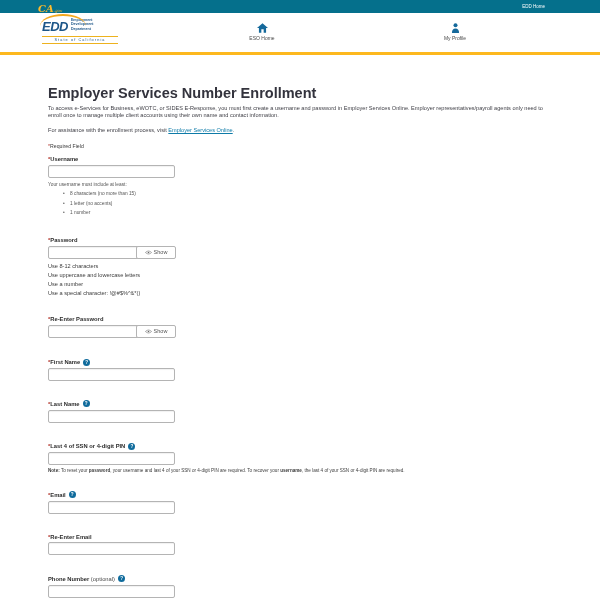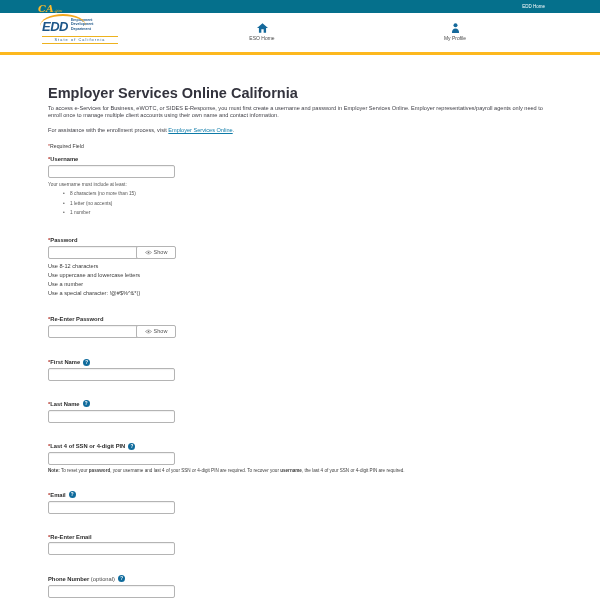--- a/index.html
+++ b/index.html
@@ -117,21 +117,21 @@
       <circle cx="6" cy="3.1" r="2.8" fill="#15699b"></circle>
       <path d="M1 14 Q1 7.6 6 7.6 Q11 7.6 11 14 Z" fill="#15699b"></path>
     </svg>
     <span>My Profile</span>
   </div>
 </div>
 <div class="gold-rule"></div>
 
 <div class="content">
 
-  <h1 class="page-title">Employer Services Online California</h1>
+  <h1 class="page-title">Employer Services Number Enrollment</h1>
 
   <p class="intro">To access e-Services for Business, eWOTC, or SIDES E-Response, you must first create a username and password in Employer Services Online. Employer representatives/payroll agents only need to enroll once to manage multiple client accounts using their own name and contact information.</p>
 
   <p class="assist">
     <span>For assistance with the enrollment process, visit</span>
     <a>Employer Services Online</a><span>.</span>
   </p>
 
   <p class="required-note"><span class="req">*</span><span>Required Field</span></p>
 

